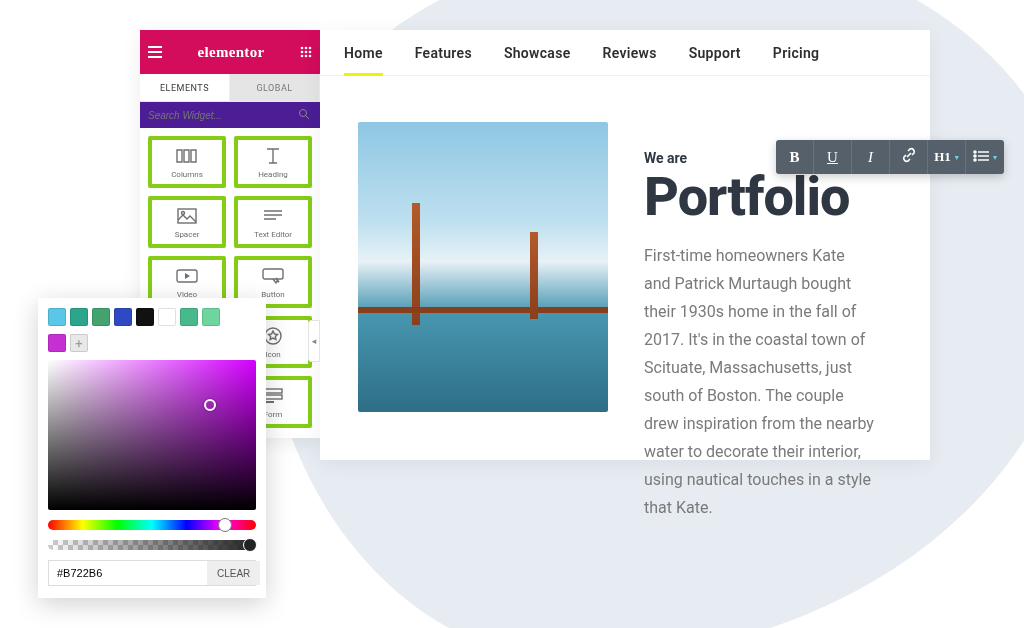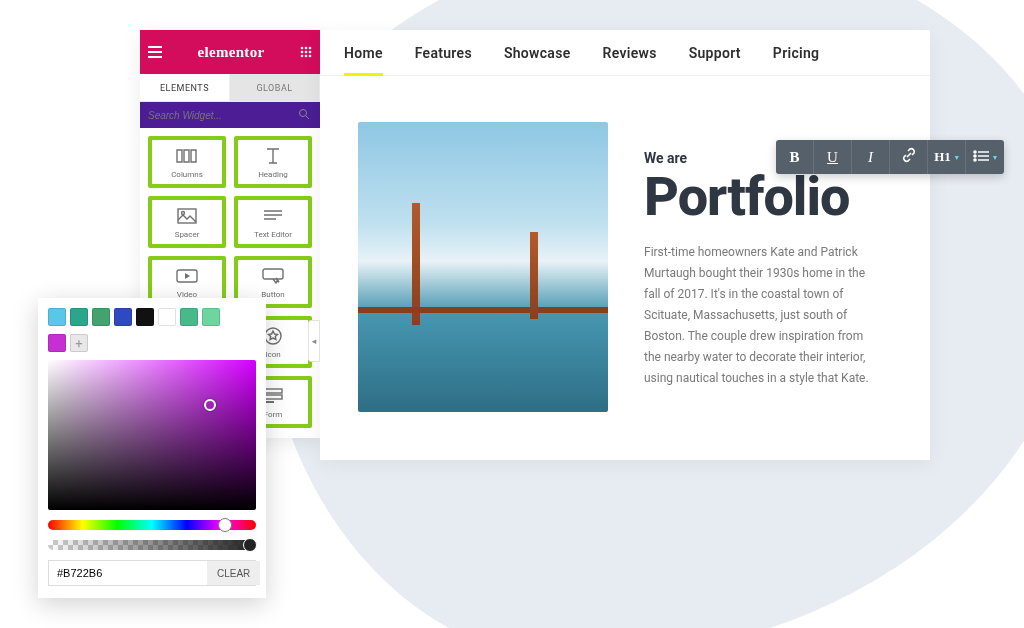--- a/index.html
+++ b/index.html
@@ -147,21 +147,21 @@
   .hero-img::before{ left:54px; }
   .hero-img::after{ right:70px; height:30%; bottom:32%; }
   .bridge-deck{
     position:absolute; left:0; right:0; bottom:34%; height:6px;
     background:#8a3f1c;
   }
 
   .hero-text { flex:1; padding-top: 28px; }
   .hero-sub { font-size: 14px; color:#2e3742; font-weight:700; }
   .hero-title { font-size: 54px; font-weight:800; color:#2e3742; line-height:1; margin-top:4px; letter-spacing:-1px; }
-  .hero-body { font-size: 12px; line-height:1.75; color:#7a7a7a; margin-top:18px; max-width:230px; }
+  .hero-body { font-size: 16px; line-height:1.75; color:#7a7a7a; margin-top:18px; max-width:230px; }
 
   .collapse-handle{
     position:absolute; left:-12px; top:290px;
     width:12px; height:42px;
     background:#fff; border:1px solid #e3e3e3;
     border-radius:3px 0 0 3px;
     display:flex; align-items:center; justify-content:center;
     color:#888; font-size:9px;
     cursor:pointer;
   }

